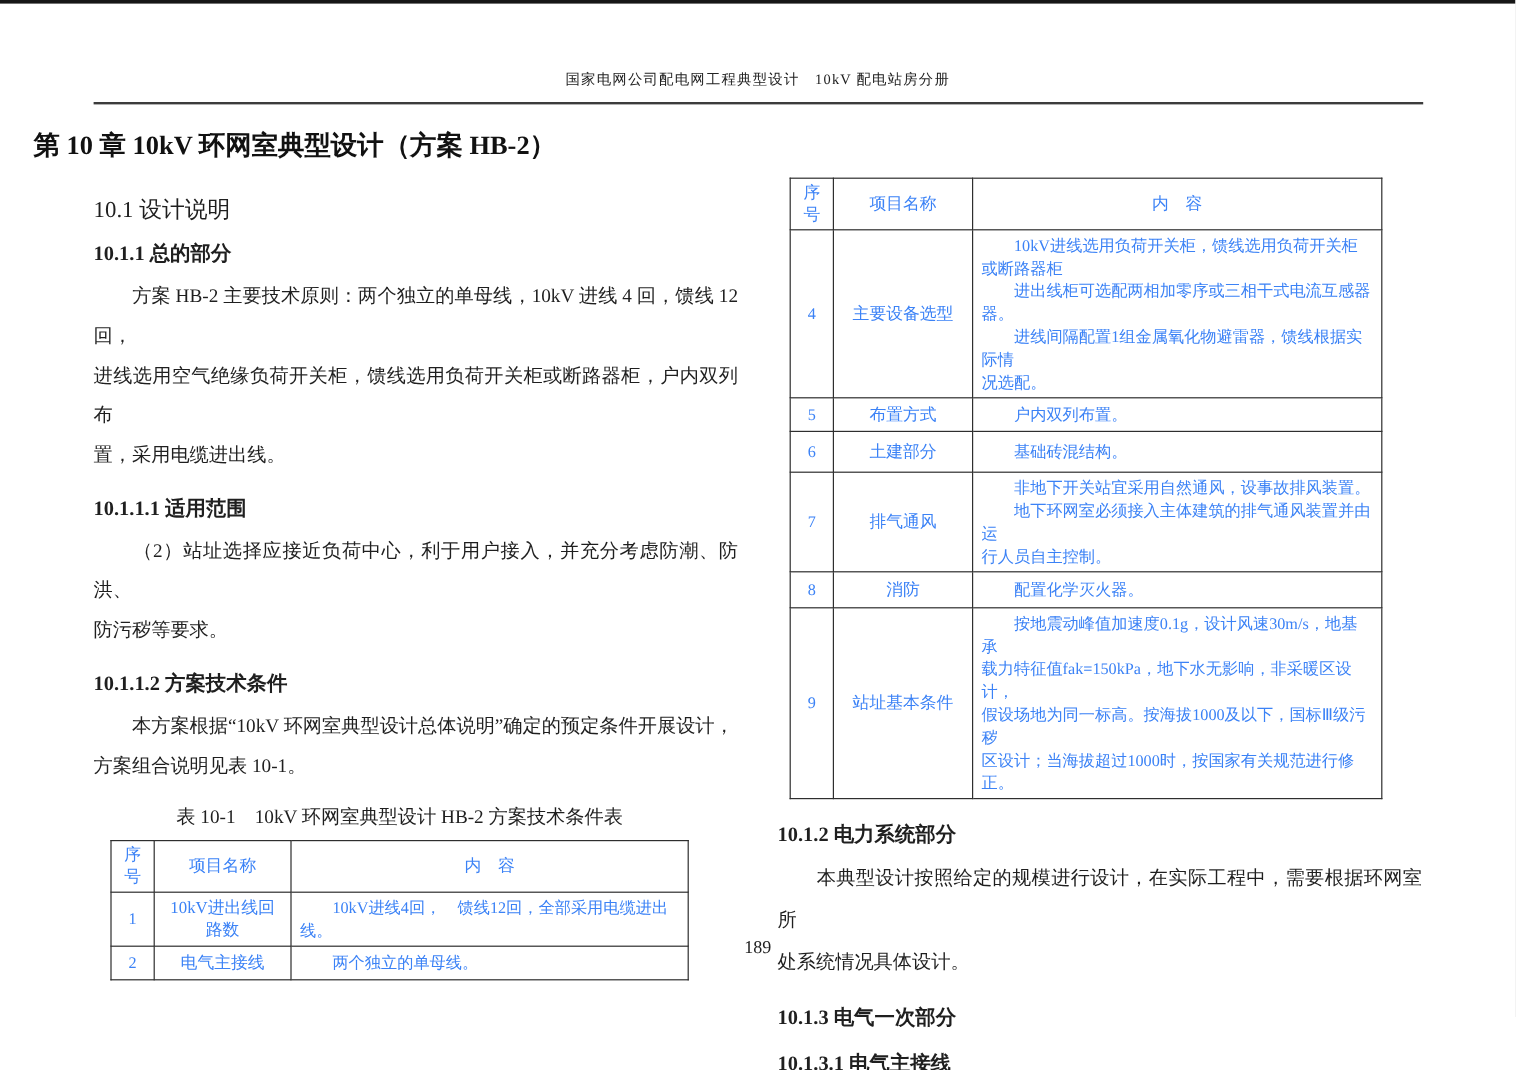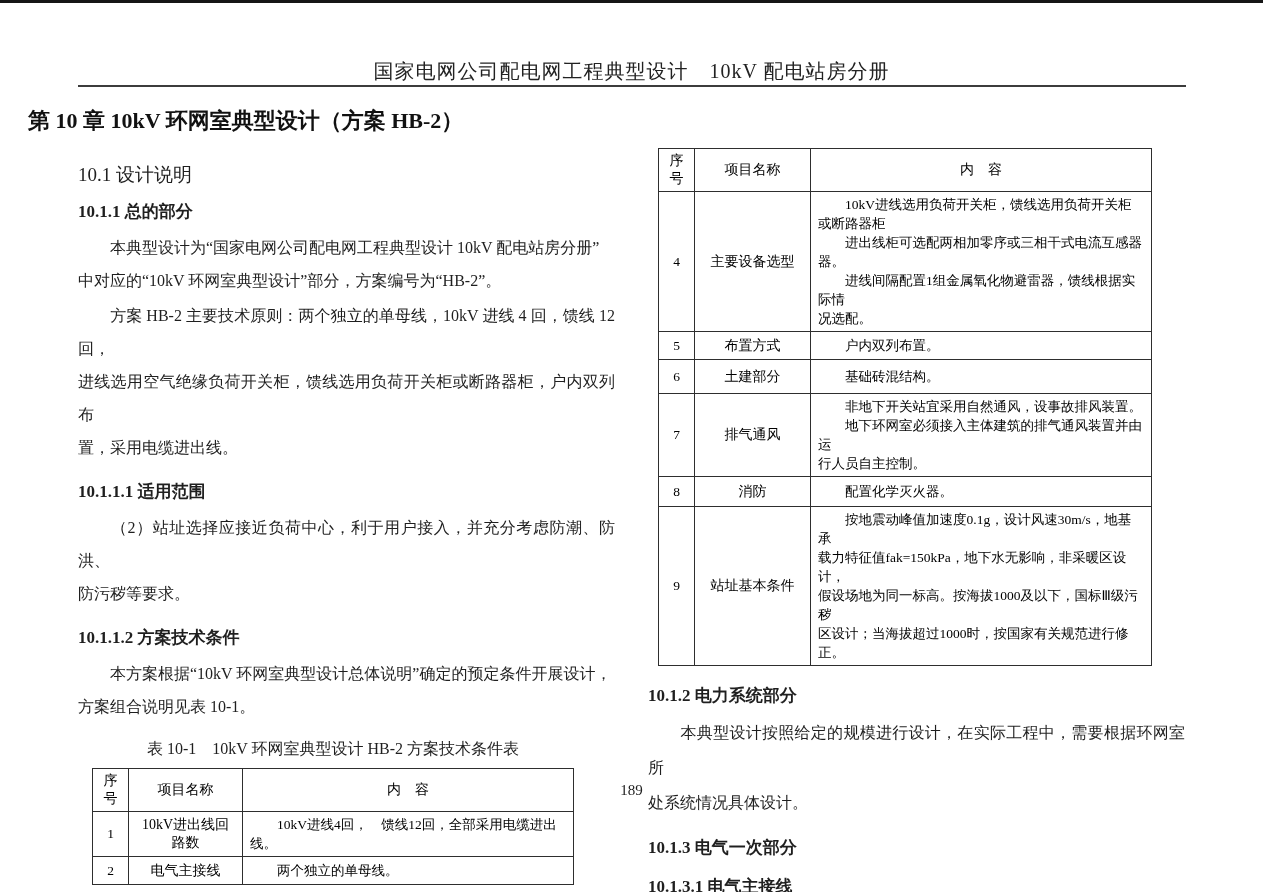--- a/index.html
+++ b/index.html
@@ -7,21 +7,21 @@
     position:relative;
     width:1263px;height:892px;
     background:#ffffff;
     font-family:"Liberation Serif", serif;
     color:#1f1f1f;
     overflow:hidden;
   }
   .top-strip{position:absolute;top:0;left:0;width:100%;height:3px;background:#161616;}
   .doc-header{
     position:absolute;top:58px;left:0;width:100%;
-    text-align:center;font-size:20px;letter-spacing:1px;color:#222;
+    text-align:center;font-size:12px;letter-spacing:1px;color:#222;
   }
   .header-rule{position:absolute;top:85px;left:78px;width:1108px;height:2px;background:#3c3c3c;}
   .chapter-title{
     position:absolute;top:106px;left:0;width:100%;
     text-align:left;font-size:22px;font-weight:bold;color:#111;padding-left:28px;
   }
   .col{position:absolute;}
   .col-left{left:78px;top:162px;width:537px;}
   .col-right{left:648px;top:148px;width:537px;}
   .h-big{font-size:19px;font-weight:normal;margin:0 0 12px 0;}
@@ -30,21 +30,21 @@
   .para{
     font-size:16px;line-height:33px;margin:0 0 2px 0;
     white-space:pre-line;text-align:justify;
   }
   .col-right .para{line-height:35px;}
   .table-caption{
     font-size:16px;text-align:center;margin:16px 0 8px 0;width:482px;margin-left:14px;
   }
   table.tech{
     border-collapse:collapse;table-layout:fixed;
-    font-size:13.5px;color:#000000;
+    font-size:13.5px;color:#3b82f6;
   }
   table.tech-left{width:482px;margin-left:14px;}
   table.tech-right{width:494px;margin-left:10px;margin-bottom:18px;}
   table.tech td,table.tech th{
     border:1px solid #2e2e2e;
     padding:3px 7px;
     vertical-align:middle;
     font-weight:normal;
   }
   table.tech th{font-size:14px;text-align:center;}
@@ -76,22 +76,20 @@
   <div class="top-strip"></div>
 
   <div class="doc-header">国家电网公司配电网工程典型设计　10kV 配电站房分册</div>
   <div class="header-rule"></div>
 
   <div class="chapter-title">第 10 章 10kV 环网室典型设计（方案 HB-2）</div>
 
   <div class="col col-left">
     <div class="h-big">10.1 设计说明</div>
     <div class="h-mid">10.1.1 总的部分</div>
-    <p class="para">　　本典型设计为“国家电网公司配电网工程典型设计 10kV 配电站房分册”
-中对应的“10kV 环网室典型设计”部分，方案编号为“HB-2”。</p>
     <p class="para">　　方案 HB-2 主要技术原则：两个独立的单母线，10kV 进线 4 回，馈线 12 回，
 进线选用空气绝缘负荷开关柜，馈线选用负荷开关柜或断路器柜，户内双列布
 置，采用电缆进出线。</p>
     <div class="h-mid spaced">10.1.1.1 适用范围</div>
     <p class="para">　　（2）站址选择应接近负荷中心，利于用户接入，并充分考虑防潮、防洪、
 防污秽等要求。</p>
     <div class="h-mid spaced">10.1.1.2 方案技术条件</div>
     <p class="para">　　本方案根据“10kV 环网室典型设计总体说明”确定的预定条件开展设计，
 方案组合说明见表 10-1。</p>
 

